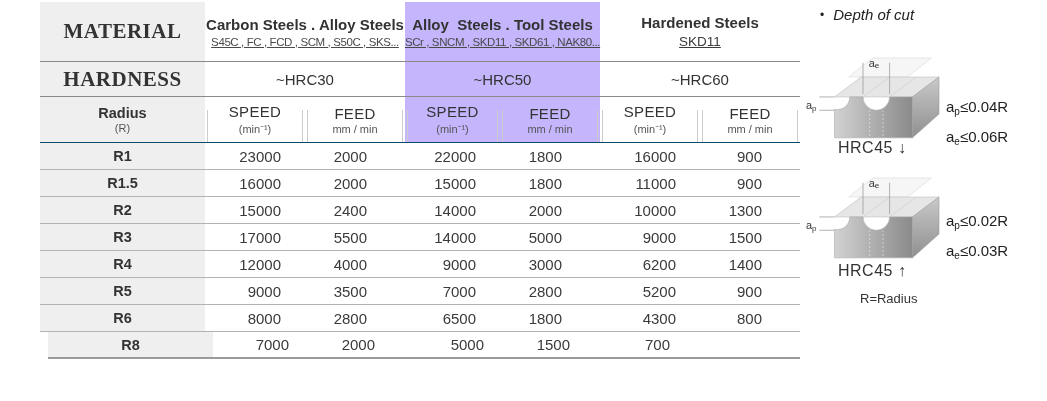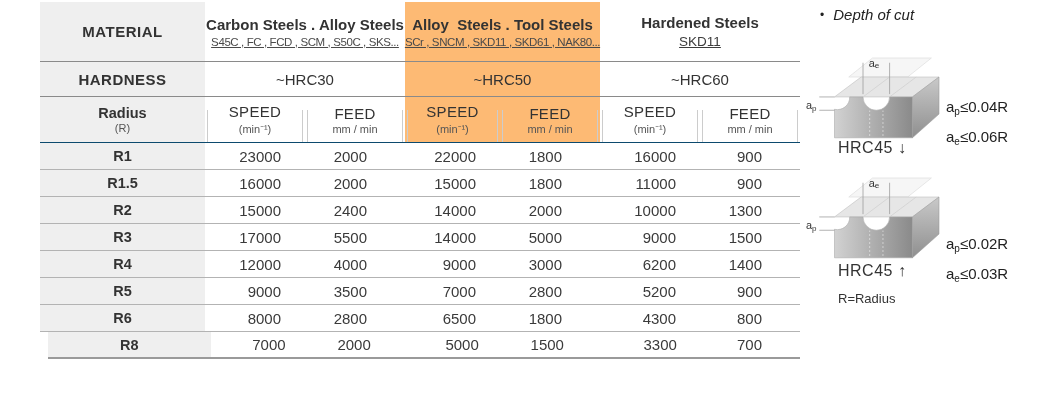--- a/index.html
+++ b/index.html
@@ -15,29 +15,29 @@
   .w-mat { width: 165px; }
   .w-g1  { width: 200px; }
   .w-g2  { width: 195px; }
   .w-g3  { width: 200px; }
   .w-s1, .w-f1 { width: 100px; }
   .w-s2 { width: 95px; }
   .w-f2 { width: 100px; }
   .w-s3, .w-f3 { width: 100px; }
 
   .bg-head { background: #efefef; }
-  .bg-g2   { background: #fdba74; justify-content: center; }
+  .bg-g2   { background: #c4b5fd; justify-content: center; }
 
   .row-material { height: 60px; border-bottom: 1px solid #8a8a8a; }
   .row-hardness { height: 35px; border-bottom: 1px solid #8a8a8a; }
   .row-colhead  { height: 46px; border-bottom: 1px solid #0c4a6e; }
   .row-data     { height: 27px; border-bottom: 1px solid #b3b3b3; }
   .row-data.last { border-bottom: 2px solid #9a9a9a; margin-left: 8px; }
 
-  .mat-label, .hard-label { font-weight: bold; font-size: 15px; letter-spacing: .5px; }
+  .mat-label, .hard-label { font-weight: bold; font-size: 21px; letter-spacing: .5px; font-family: Liberation Serif, serif; }
   .grp-title { font-weight: bold; font-size: 15px; white-space: pre; }
   .grp-sub   { font-size: 11.5px; letter-spacing: -0.4px; color: #4a4a4a; margin-top: 3px; white-space: pre; text-decoration: underline; }
   .grp-sub.plain { font-size: 13.5px; letter-spacing: 0; color: #3c3c3c; }
   .hard-val  { font-size: 15px; }
 
   .radius-label { font-weight: bold; font-size: 14.5px; }
   .radius-unit  { font-size: 11px; color: #555; margin-top: 1px; }
 
   .hcell { position: relative; }
   .hcell::before, .hcell::after { content: ""; position: absolute; bottom: 0;
@@ -185,21 +185,20 @@
       <div class="cell w-f2 num feed">1800</div>
       <div class="cell w-s3 num speed">4300</div>
       <div class="cell w-f3 num feed">800</div>
     </div>
     <div class="trow row-data last">
       <div class="cell w-mat bg-head rlabel">R8</div>
       <div class="cell w-s1 num speed">7000</div>
       <div class="cell w-f1 num feed">2000</div>
       <div class="cell w-s2 num speed">5000</div>
       <div class="cell w-f2 num feed">1500</div>
-      <div class="cell w-s3 num speed">3300</div>
       <div class="cell w-f3 num feed">700</div>
     </div>
   </div>
 
   <div class="abs doc-title">
     <span class="bullet">•</span><span>Depth of cut</span>
   </div>
 
   <svg class="abs" style="left:806px; top:56px;" width="152" height="99" viewBox="0 0 160 104">
     <defs>
@@ -266,20 +265,20 @@
       <line x1="88" y1="40" x2="88" y2="7" stroke="#999" stroke-width="0.8"></line>
     </g>
     <text x="66" y="11" font-size="11.5" fill="#333"><tspan>a</tspan><tspan font-size="8.5" dy="2">e</tspan></text>
     <g>
       <line x1="14" y1="43" x2="30" y2="43" stroke="#999" stroke-width="0.8"></line>
       <line x1="14" y1="57" x2="30" y2="57" stroke="#999" stroke-width="0.8"></line>
     </g>
     <text x="0" y="56" font-size="11.5" fill="#333"><tspan>a</tspan><tspan font-size="8.5" dy="2">p</tspan></text>
   </svg>
 
-  <div class="abs limits" style="left:946px; top:231px;">
+  <div class="abs limits" style="left:946px; top:208px;">
     <div><span>a</span><span class="sub">p</span><span>≤0.02R</span></div>
     <div><span>a</span><span class="sub">e</span><span>≤0.03R</span></div>
   </div>
   <div class="abs hrc" style="left:838px; top:262px;">HRC45 ↑</div>
-  <div class="abs note" style="left:838px; top:291px;">R=Radius</div>
+  <div class="abs note" style="left:860px; top:291px;">R=Radius</div>
 
 </div>
 
 </body></html>

